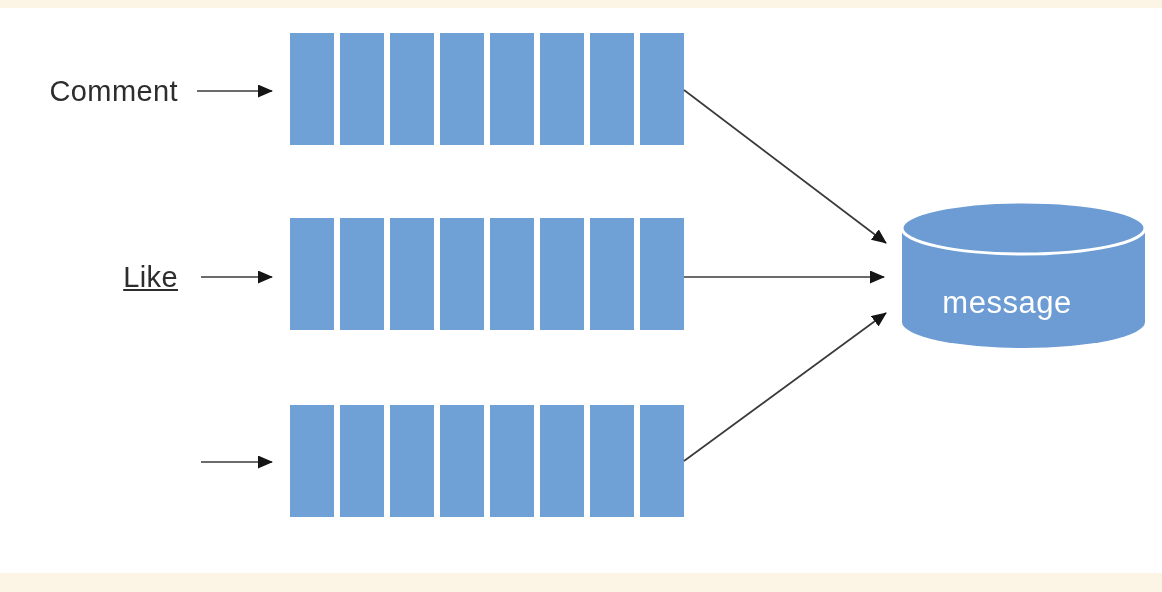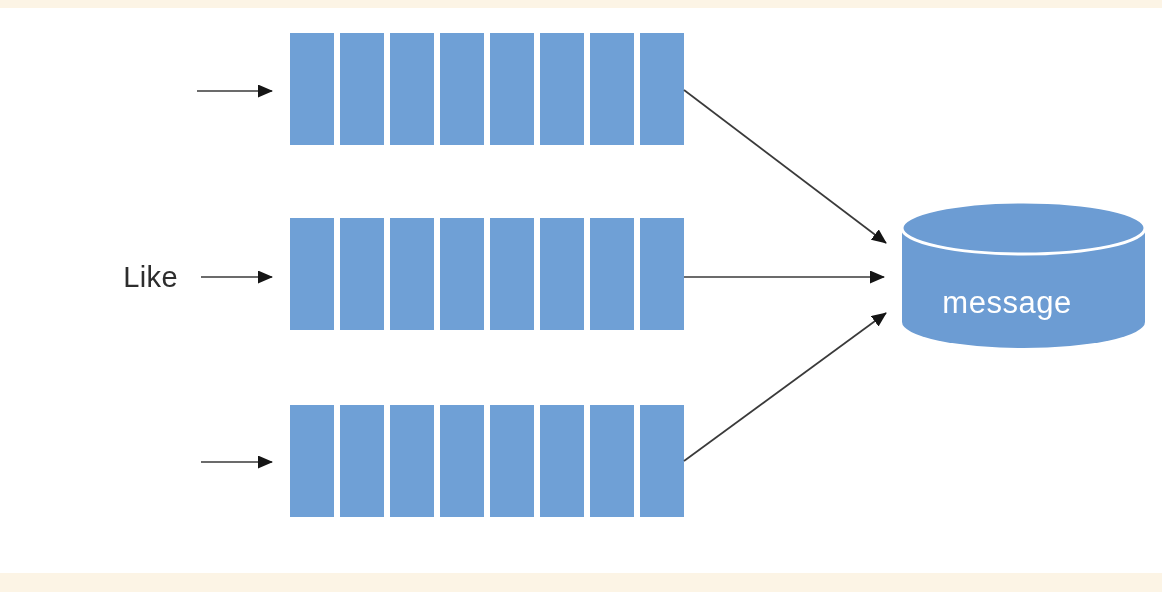--- a/index.html
+++ b/index.html
@@ -24,21 +24,21 @@
     width: 160px;
     text-align: right;
     font-size: 29px;
     letter-spacing: 0.4px;
     color: var(--label-text, #2d2d2d);
     line-height: 38px;
     height: 38px;
     white-space: nowrap;
   }
   #label-comment { left: 18px; top: 72px; }
-  #label-like    { left: 18px; top: 258px; }
+  #label-like    { left: 18px; top: 258px; text-decoration: underline; }
   #label-follow  { left: 18px; top: 443px; }
 
   .queue {
     position: absolute;
     left: 290px;
     width: 394px;
     height: 112px;
     display: flex;
     gap: 6px;
   }
@@ -70,20 +70,21 @@
   }
 </style>
 </head>
 <body>
 
 <div id="canvas">
 
   <div id="top-bar" class="accent-bar"></div>
   <div id="bottom-bar" class="accent-bar"></div>
 
+  <div id="label-comment" class="row-label">Comment</div>
   <div id="label-like" class="row-label">Like</div>
 
   <div id="queue-comment" class="queue">
       <div class="segment"></div>
       <div class="segment"></div>
       <div class="segment"></div>
       <div class="segment"></div>
       <div class="segment"></div>
       <div class="segment"></div>
       <div class="segment"></div>

